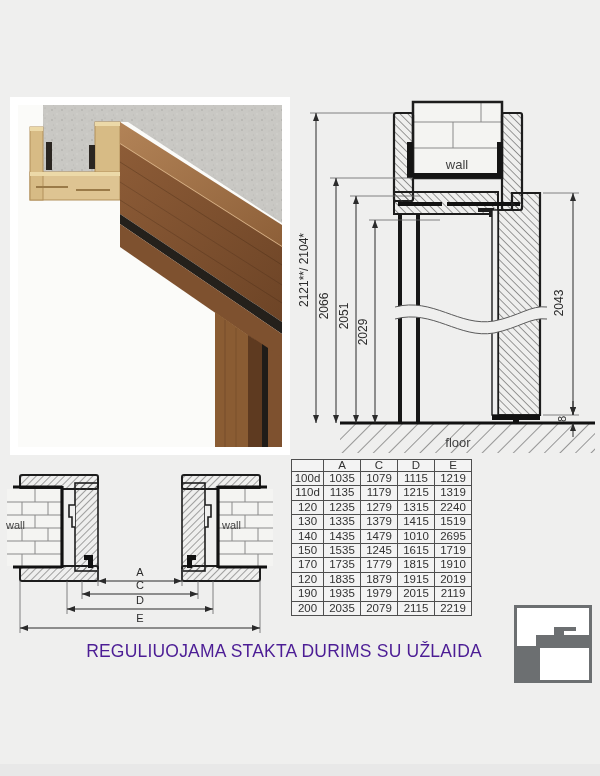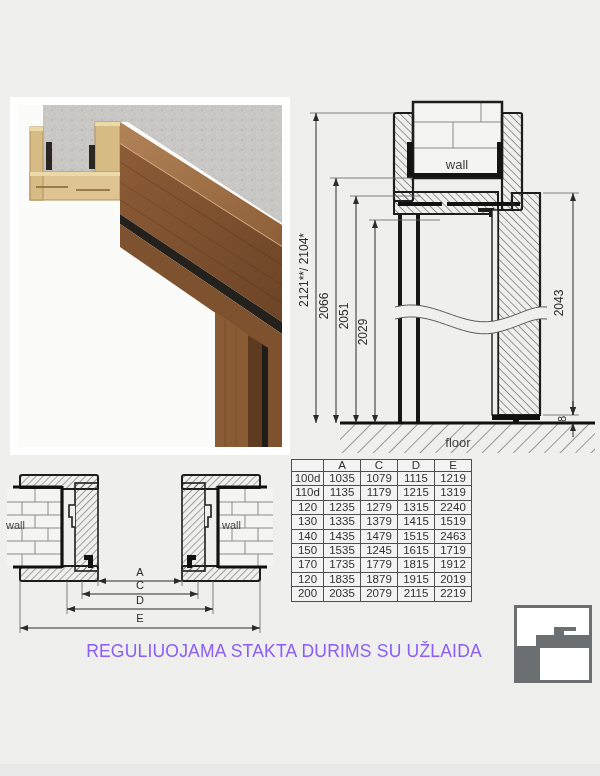--- a/index.html
+++ b/index.html
@@ -18,21 +18,21 @@
   .dim-table th,.dim-table td{
     border:1px solid #4f4f4f;padding:0;text-align:center;
     font-weight:normal;height:13.4px;line-height:13.4px;
     background:rgba(252,252,252,0.35);
   }
   .dim-table thead th{height:11px;line-height:11px;}
   .dim-table .c0{width:32px;}
   .dim-table .c1{width:37px;}
   .title{
     left:6px;top:641px;width:556px;text-align:center;
-    font-size:17.5px;color:#8b5cf6;letter-spacing:0.2px;
+    font-size:17.5px;color:#4c1d95;letter-spacing:0.2px;
   }
 </style>
 </head>
 <body>
 
 <div class="canvas">
 
   <svg class="abs" style="left:10px;top:97px" width="280" height="358" viewBox="0 0 280 358">
     <defs>
       <pattern id="speckle" width="10" height="10" patternUnits="userSpaceOnUse">
@@ -313,43 +313,50 @@
           <td>130</td>
           <td>1335</td>
           <td>1379</td>
           <td>1415</td>
           <td>1519</td>
         </tr>
         <tr>
           <td>140</td>
           <td>1435</td>
           <td>1479</td>
-          <td>1515</td>
-          <td>2463</td>
+          <td>1010</td>
+          <td>2695</td>
         </tr>
         <tr>
           <td>150</td>
           <td>1535</td>
           <td>1245</td>
           <td>1615</td>
           <td>1719</td>
         </tr>
         <tr>
           <td>170</td>
           <td>1735</td>
           <td>1779</td>
           <td>1815</td>
-          <td>1912</td>
+          <td>1910</td>
         </tr>
         <tr>
           <td>120</td>
           <td>1835</td>
           <td>1879</td>
           <td>1915</td>
           <td>2019</td>
+        </tr>
+        <tr>
+          <td>190</td>
+          <td>1935</td>
+          <td>1979</td>
+          <td>2015</td>
+          <td>2119</td>
         </tr>
         <tr>
           <td>200</td>
           <td>2035</td>
           <td>2079</td>
           <td>2115</td>
           <td>2219</td>
         </tr>
       </tbody>
   </table>

